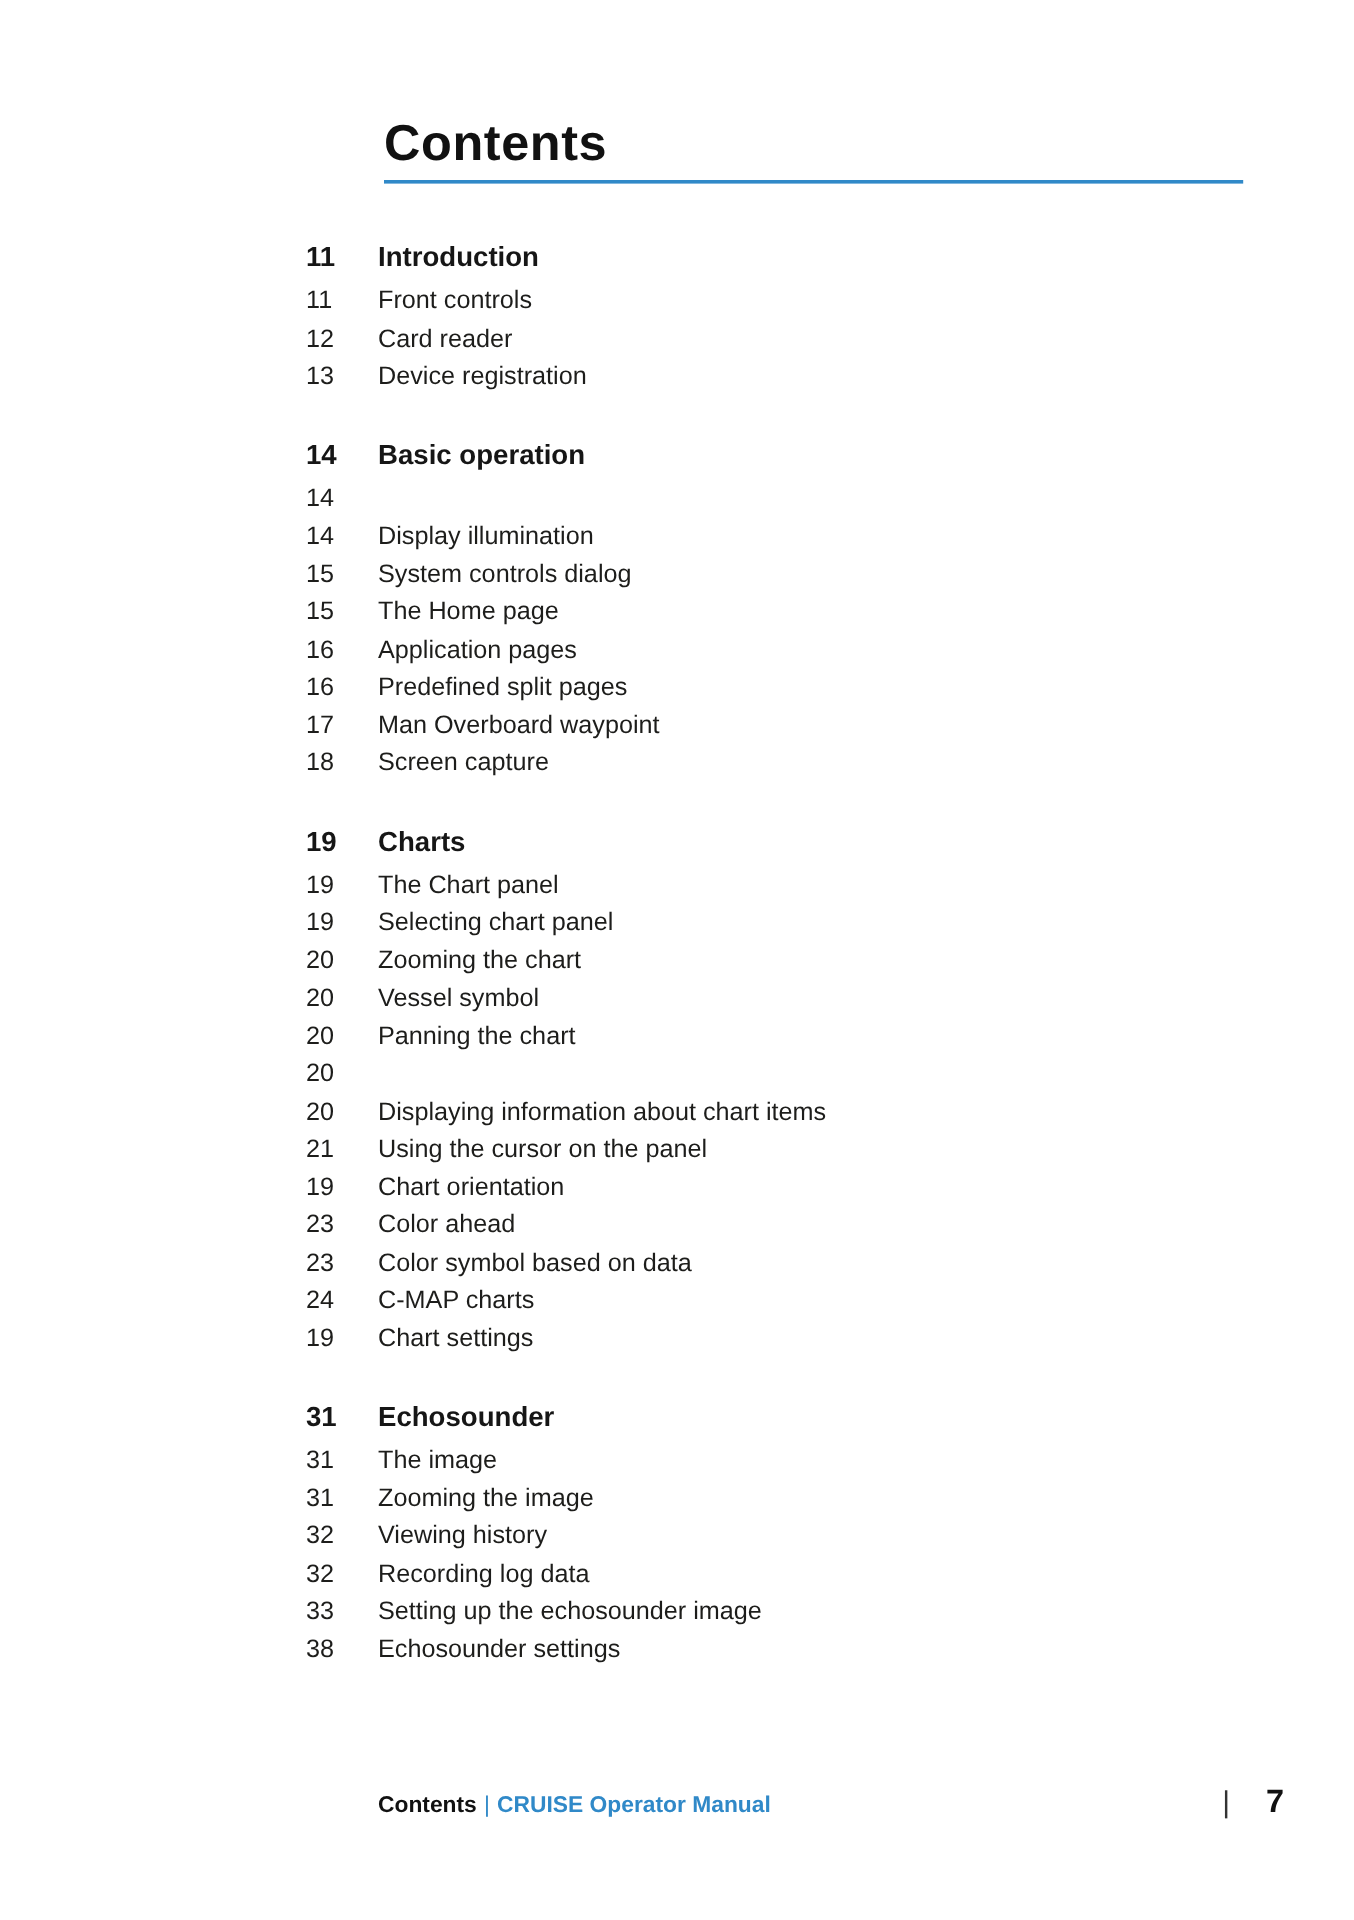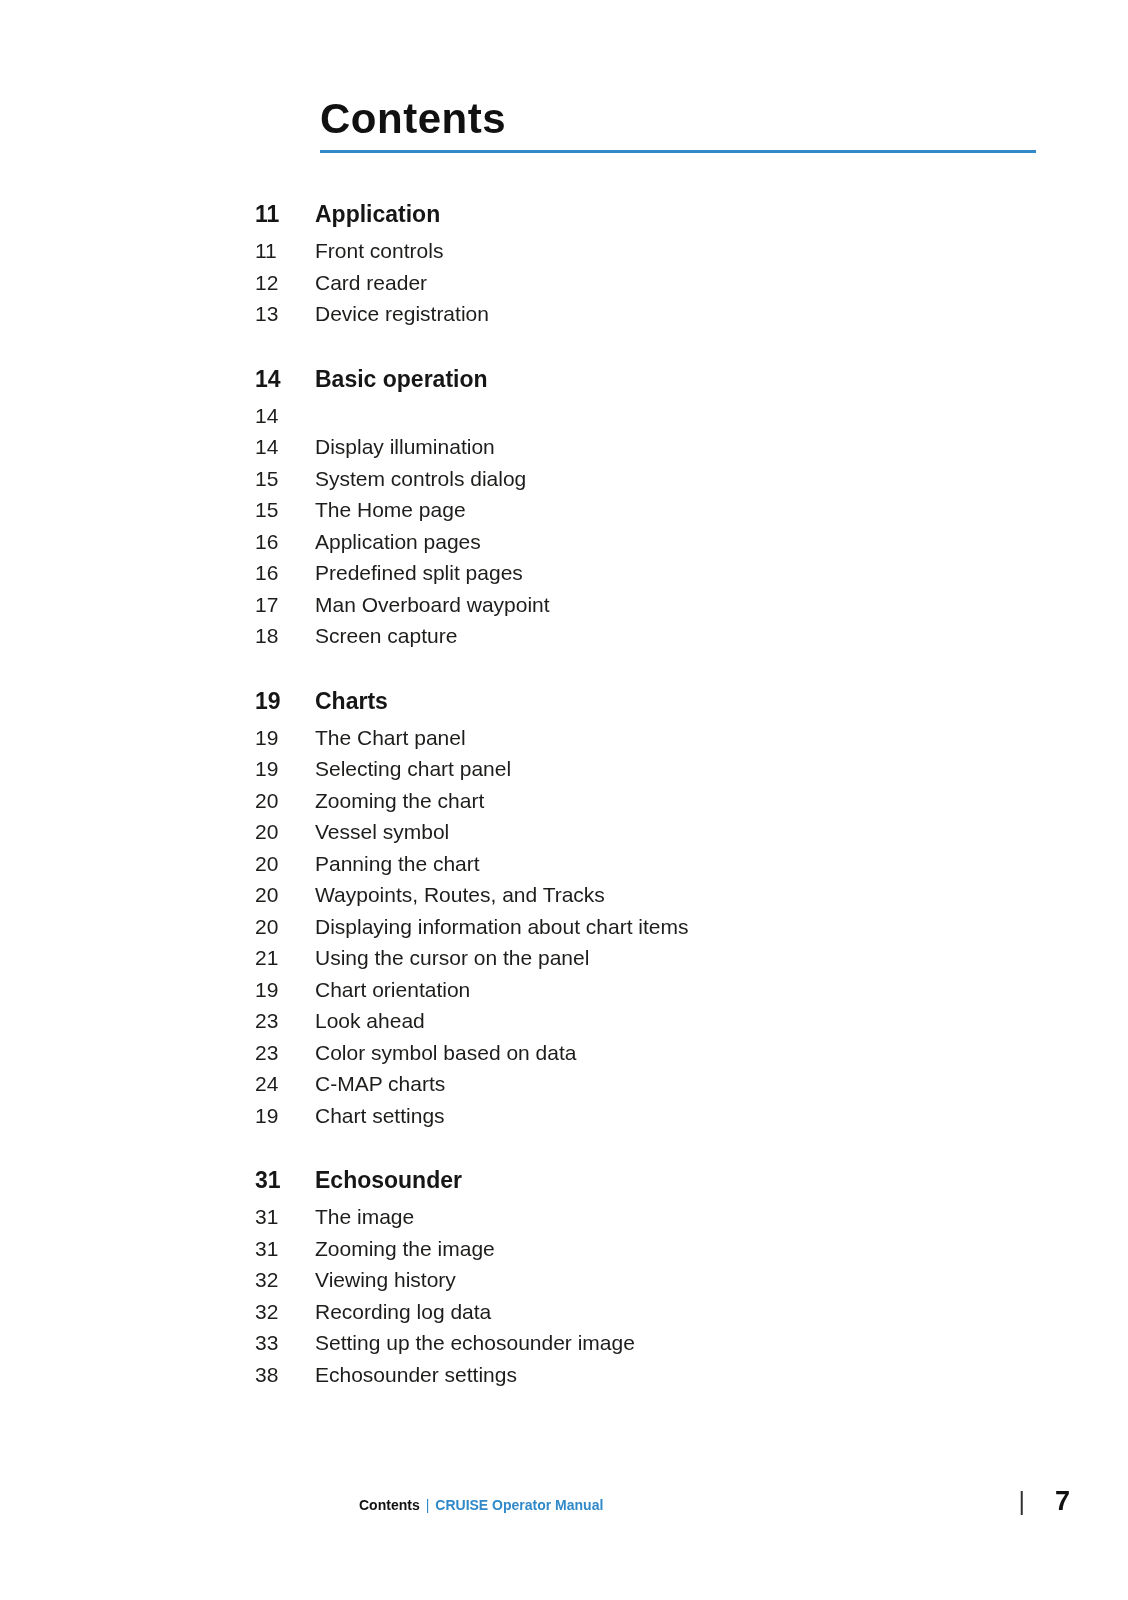--- a/index.html
+++ b/index.html
@@ -69,22 +69,21 @@
   .footer {
     position: absolute;
     left: 315px;
     right: 58px;
     top: 1486px;
     display: flex;
     justify-content: space-between;
     align-items: baseline;
   }
   .footer-left {
-    font-size: 14px;
-    margin-left: 44px;
+    font-size: 19px;
   }
   .footer-left .footer-section {
     font-weight: bold;
     color: #111111;
   }
   .footer-left .footer-sep {
     color: var(--accent, #3089c8);
     margin: 0 6px;
   }
   .footer-left .footer-manual {
@@ -112,21 +111,21 @@
 
 <div class="page">
   <div class="content">
     <h1 class="doc-title">Contents</h1>
     <div class="title-rule"></div>
 
     <div class="toc">
   <div class="section">
     <div class="row section-heading">
       <span class="num">11</span>
-      <span class="label">Application</span>
+      <span class="label">Introduction</span>
     </div>
 
   <div class="row entry">
     <span class="num">11</span>
     <span class="label">Front controls</span>
   </div>
 
   <div class="row entry">
     <span class="num">12</span>
     <span class="label">Card reader</span>
@@ -210,41 +209,40 @@
     <span class="label">Vessel symbol</span>
   </div>
 
   <div class="row entry">
     <span class="num">20</span>
     <span class="label">Panning the chart</span>
   </div>
 
   <div class="row entry">
     <span class="num">20</span>
-    <span class="label">Waypoints, Routes, and Tracks</span>
   </div>
 
   <div class="row entry">
     <span class="num">20</span>
     <span class="label">Displaying information about chart items</span>
   </div>
 
   <div class="row entry">
     <span class="num">21</span>
     <span class="label">Using the cursor on the panel</span>
   </div>
 
   <div class="row entry">
     <span class="num">19</span>
     <span class="label">Chart orientation</span>
   </div>
 
   <div class="row entry">
     <span class="num">23</span>
-    <span class="label">Look ahead</span>
+    <span class="label">Color ahead</span>
   </div>
 
   <div class="row entry">
     <span class="num">23</span>
     <span class="label">Color symbol based on data</span>
   </div>
 
   <div class="row entry">
     <span class="num">24</span>
     <span class="label">C-MAP charts</span>

